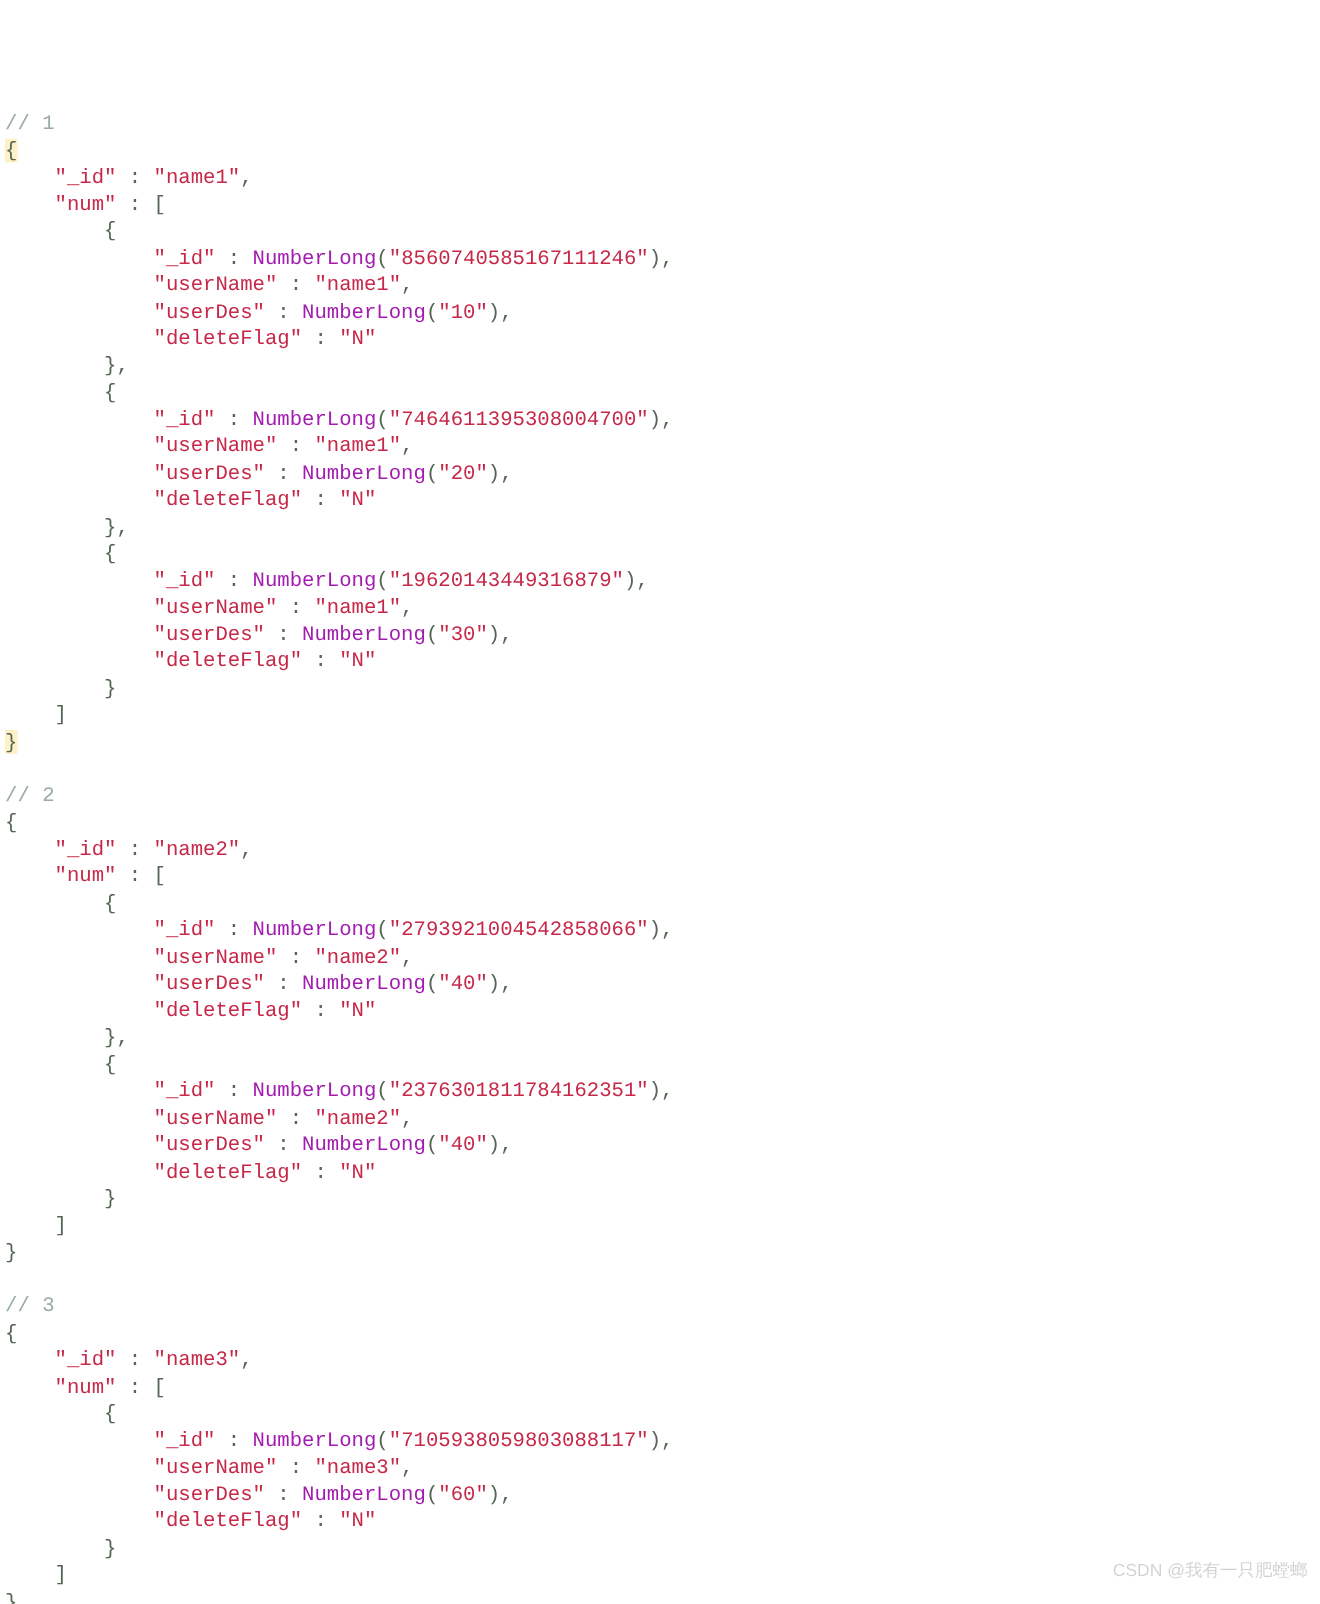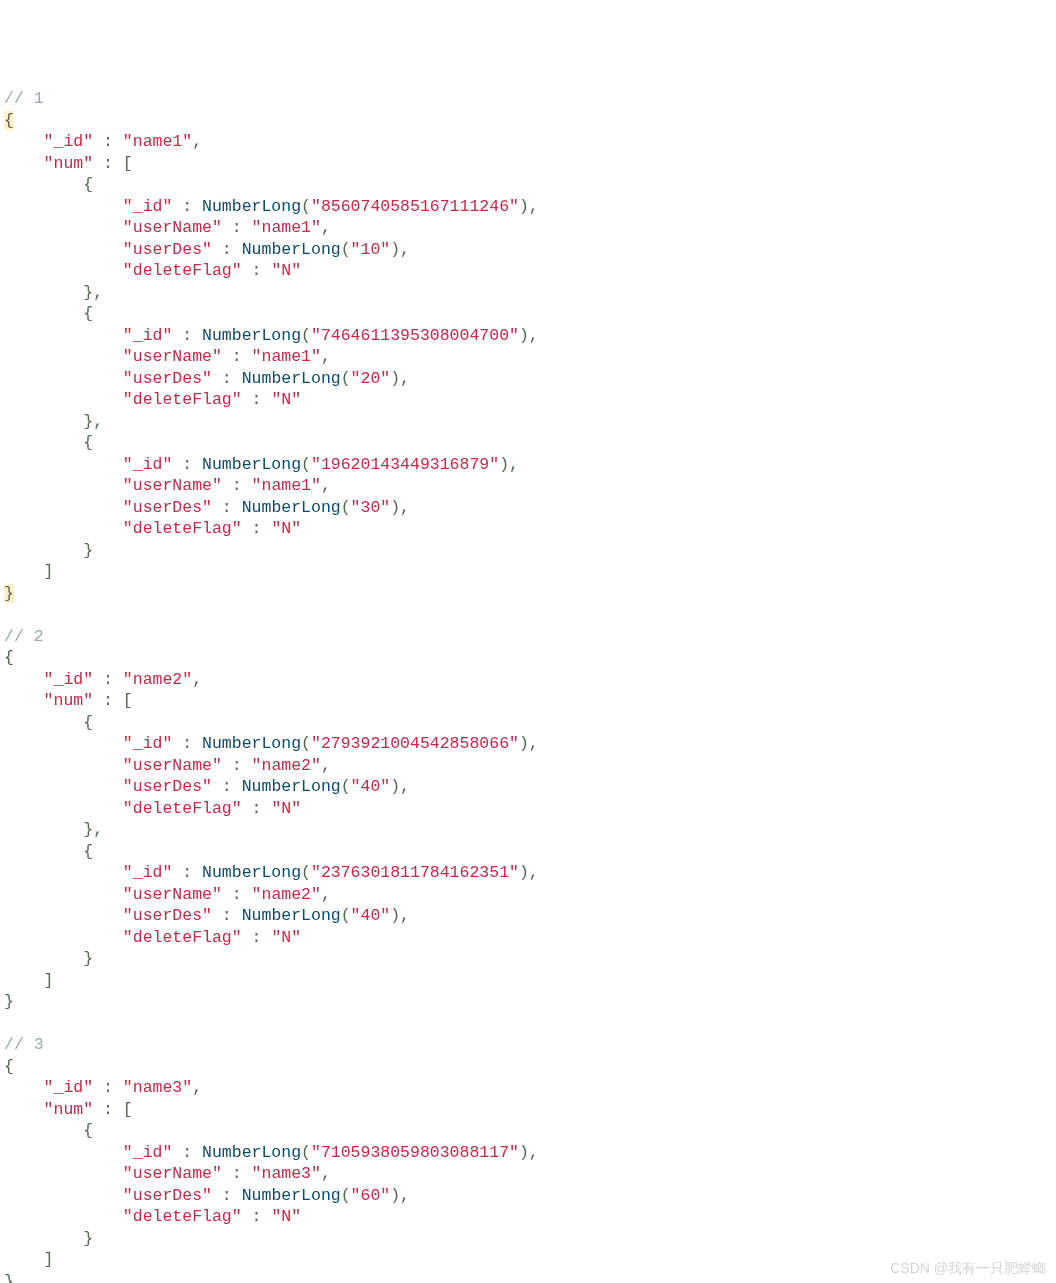--- a/index.html
+++ b/index.html
@@ -8,26 +8,26 @@
     line-height: 21.5px;
     margin: 0;
     padding: 2px 4px;
     background: #fff;
     color: #444;
     white-space: pre;
   }
   .cm  { color: #9aa; }        
   .pn  { color: #565; }        
   .key { color: #c62848; }     
-  .fn  { color: #0c4a6e; }        
+  .fn  { color: #a21caf; }        
   .hl  { background: #fff1c7; }
   .wm {
     position: fixed;
     right: 10px;
-    bottom: 4px;
+    bottom: 16px;
     color: rgba(0,0,0,.18);
     font-family: Arial, sans-serif;
     font-size: 14px;
     pointer-events: none;
     text-align: right;
   }
 </style>
 </head>
 <body>
 

